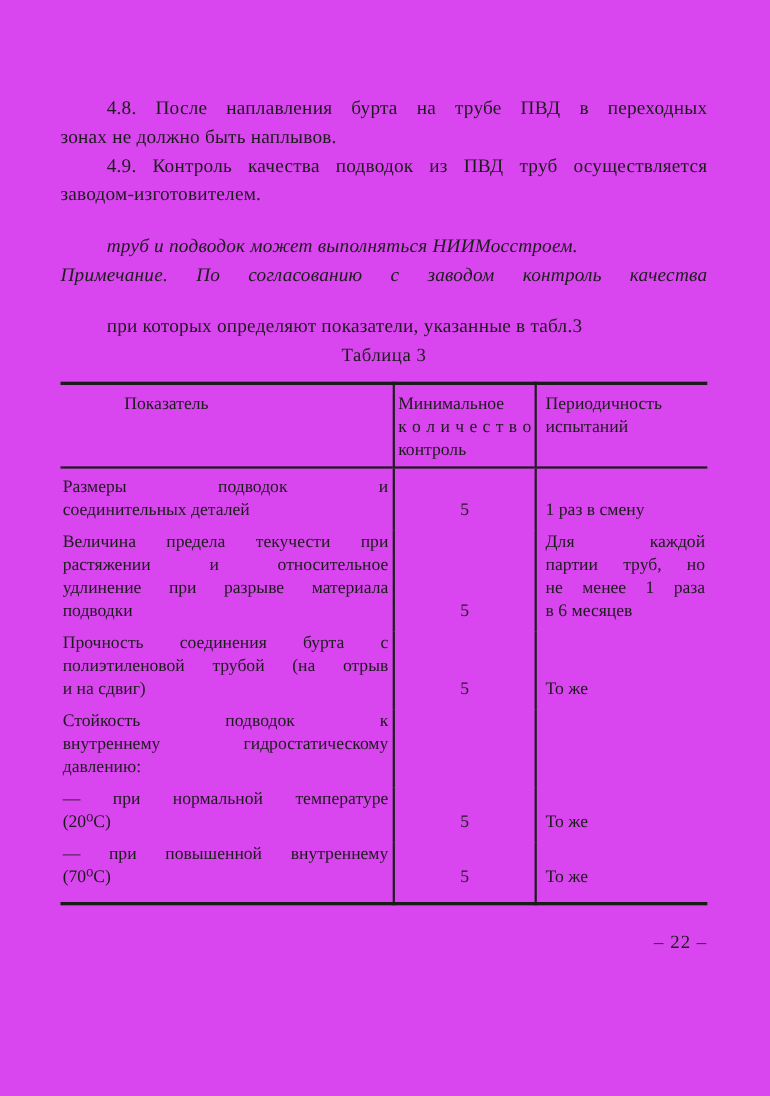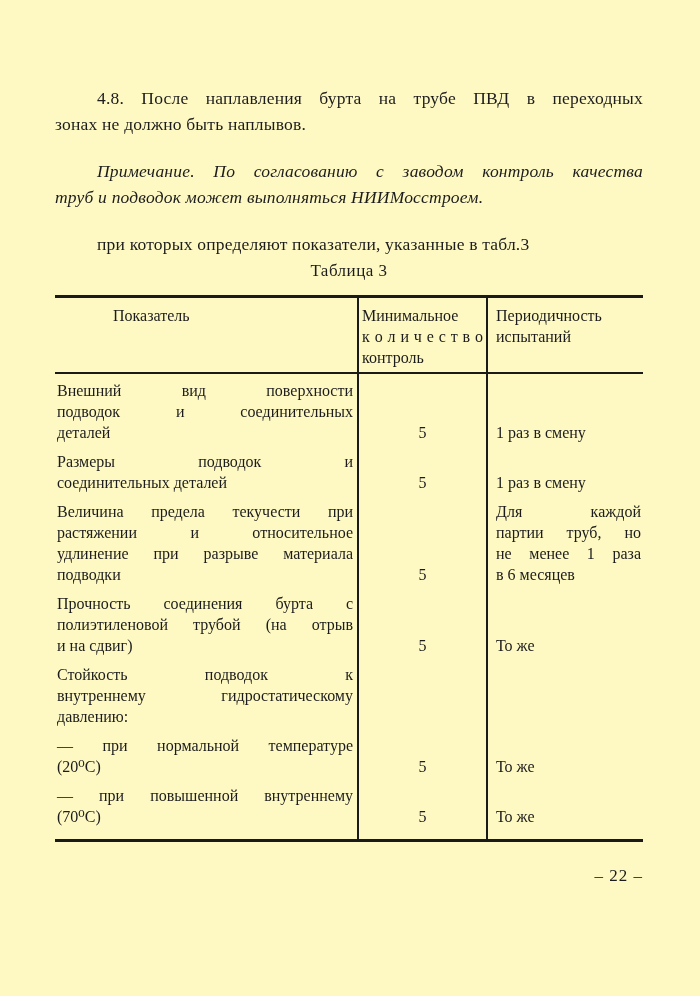--- a/index.html
+++ b/index.html
@@ -1,19 +1,19 @@
 <!DOCTYPE html>
 <html><head>
 <meta charset="utf-8">
 <style>
   html,body{margin:0;padding:0;background:#ffffff;}
   .page{
     position:relative;
     width:700px;height:996px;
-    background:#fef9c3;
+    background:#d946ef;
     font-family:"Liberation Serif","DejaVu Serif",serif;
     color:#1c1c1c;
     overflow:hidden;
   }
   .content{
     position:absolute;
     left:55px;top:85px;
     width:588px;
   }
   .para{
@@ -82,23 +82,27 @@
 </head>
 <body>
 
 <div class="page">
   <div class="content">
 
     <div class="para">
         <div class="jline">4.8. После наплавления бурта на трубе ПВД в переходных</div>
         <div class="jline last">зонах не должно быть наплывов.</div>
       </div>
+    <div class="para">
+        <div class="jline">4.9. Контроль качества подводок из ПВД труб осуществляется</div>
+        <div class="jline last">заводом-изготовителем.</div>
+      </div>
     <div class="para note">
+        <div class="jline last">труб и подводок может выполняться НИИМосстроем.</div>
         <div class="jline">Примечание. По согласованию с заводом контроль качества</div>
-        <div class="jline last">труб и подводок может выполняться НИИМосстроем.</div>
       </div>
     <div class="para p410">
         <div class="jline last">при которых определяют показатели, указанные в табл.3</div>
       </div>
 
     <div class="caption">Таблица 3</div>
 
     <table class="t">
       <colgroup>
           <col class="w1">
@@ -113,31 +117,20 @@
               <div class="jline">к о л и ч е с т в о</div>
               <div class="jline last">контроль</div>
             </th>
           <th class="c3">
               <div class="jline">Периодичность</div>
               <div class="jline last">испытаний</div>
             </th>
         </tr>
       </thead>
       <tbody>
-        <tr>
-          <td class="c1">
-              <div class="jline">Внешний вид поверхности</div>
-              <div class="jline">подводок и соединительных</div>
-              <div class="jline last">деталей</div>
-            </td>
-          <td class="c2">5</td>
-          <td class="c3">
-              <div class="jline last">1 раз в смену</div>
-            </td>
-        </tr>
         <tr>
           <td class="c1">
               <div class="jline">Размеры подводок и</div>
               <div class="jline last">соединительных деталей</div>
             </td>
           <td class="c2">5</td>
           <td class="c3">
               <div class="jline last">1 раз в смену</div>
             </td>
         </tr>

